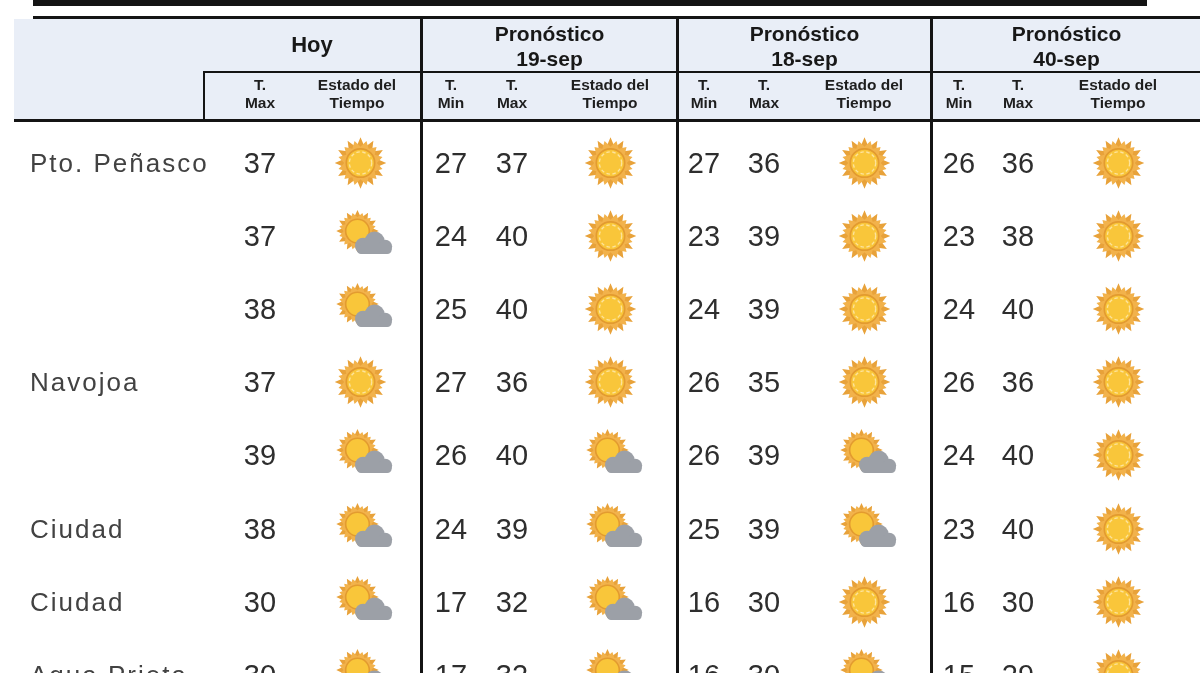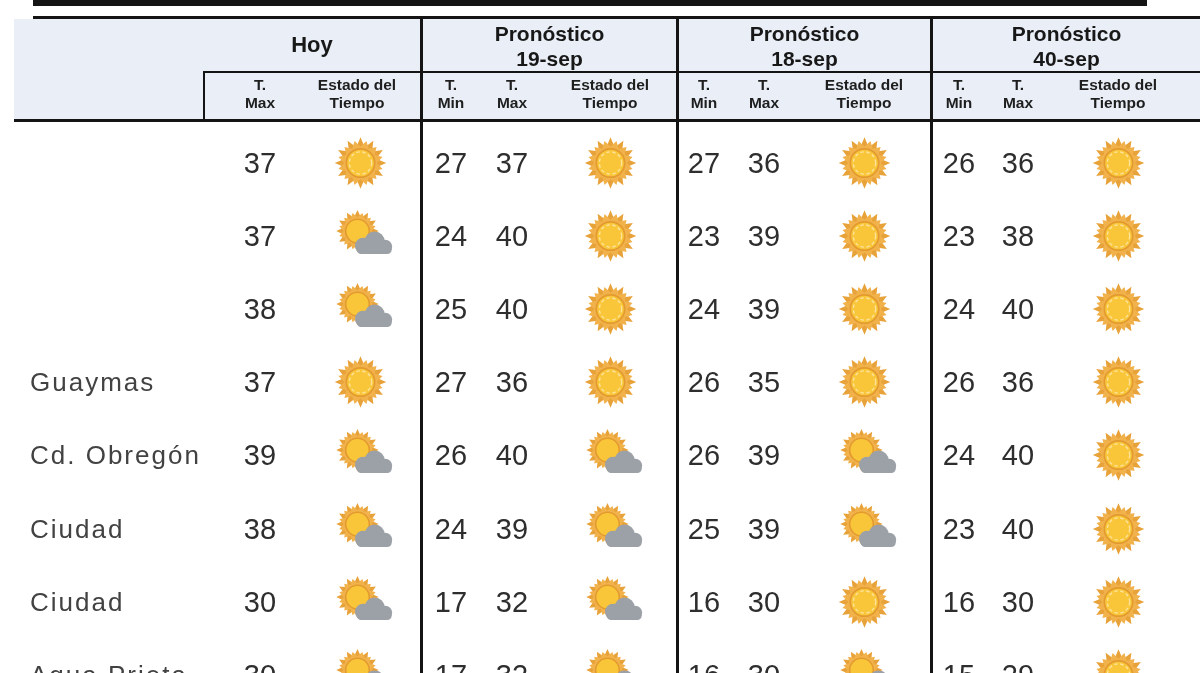--- a/index.html
+++ b/index.html
@@ -93,20 +93,21 @@
     <span>T.</span>
       <span>Max</span>
   </div>
   <div class="sub" style="left:1058px; width:120px;">
     <span>Estado del</span>
       <span>Tiempo</span>
   </div>
 
   <div id="rows">
       <div class="row">
+      <div class="city">Pto. Peñasco</div>
       <div class="num" style="left:229px;">37</div>
       <span class="wicon" style="left:333px;"><svg width="55" height="55" viewBox="0 0 64 64">
     <path d="M32.0 2.0 L36.9 13.6 L47.0 6.0 L45.4 18.6 L58.0 17.0 L50.4 27.1 L62.0 32.0 L50.4 36.9 L58.0 47.0 L45.4 45.4 L47.0 58.0 L36.9 50.4 L32.0 62.0 L27.1 50.4 L17.0 58.0 L18.6 45.4 L6.0 47.0 L13.6 36.9 L2.0 32.0 L13.6 27.1 L6.0 17.0 L18.6 18.6 L17.0 6.0 L27.1 13.6 Z" fill="#e8a23a"></path>
     <path d="M38.9 6.4 L41.5 15.5 L50.7 13.3 L48.5 22.5 L57.6 25.1 L51.0 32.0 L57.6 38.9 L48.5 41.5 L50.7 50.7 L41.5 48.5 L38.9 57.6 L32.0 51.0 L25.1 57.6 L22.5 48.5 L13.3 50.7 L15.5 41.5 L6.4 38.9 L13.0 32.0 L6.4 25.1 L15.5 22.5 L13.3 13.3 L22.5 15.5 L25.1 6.4 L32.0 13.0 Z" fill="#f2b24b"></path>
     <circle cx="32" cy="32" r="16.5" fill="#f9c63a" stroke="#e39b2f" stroke-width="2"></circle>
     <circle cx="32" cy="32" r="13" fill="none" stroke="#fde39c" stroke-width="1.6" stroke-dasharray="4 3"></circle>
   </svg></span>
       <div class="num" style="left:420px;">27</div>
       <div class="num" style="left:481px;">37</div>
       <span class="wicon" style="left:583px;"><svg width="55" height="55" viewBox="0 0 64 64">
@@ -202,21 +203,21 @@
       <div class="num" style="left:928px;">24</div>
       <div class="num" style="left:987px;">40</div>
       <span class="wicon" style="left:1091px;"><svg width="55" height="55" viewBox="0 0 64 64">
     <path d="M32.0 2.0 L36.9 13.6 L47.0 6.0 L45.4 18.6 L58.0 17.0 L50.4 27.1 L62.0 32.0 L50.4 36.9 L58.0 47.0 L45.4 45.4 L47.0 58.0 L36.9 50.4 L32.0 62.0 L27.1 50.4 L17.0 58.0 L18.6 45.4 L6.0 47.0 L13.6 36.9 L2.0 32.0 L13.6 27.1 L6.0 17.0 L18.6 18.6 L17.0 6.0 L27.1 13.6 Z" fill="#e8a23a"></path>
     <path d="M38.9 6.4 L41.5 15.5 L50.7 13.3 L48.5 22.5 L57.6 25.1 L51.0 32.0 L57.6 38.9 L48.5 41.5 L50.7 50.7 L41.5 48.5 L38.9 57.6 L32.0 51.0 L25.1 57.6 L22.5 48.5 L13.3 50.7 L15.5 41.5 L6.4 38.9 L13.0 32.0 L6.4 25.1 L15.5 22.5 L13.3 13.3 L22.5 15.5 L25.1 6.4 L32.0 13.0 Z" fill="#f2b24b"></path>
     <circle cx="32" cy="32" r="16.5" fill="#f9c63a" stroke="#e39b2f" stroke-width="2"></circle>
     <circle cx="32" cy="32" r="13" fill="none" stroke="#fde39c" stroke-width="1.6" stroke-dasharray="4 3"></circle>
   </svg></span>
     </div>
       <div class="row">
-      <div class="city">Guaymas</div>
+      <div class="city">Navojoa</div>
       <div class="num" style="left:229px;">37</div>
       <span class="wicon" style="left:333px;"><svg width="55" height="55" viewBox="0 0 64 64">
     <path d="M32.0 2.0 L36.9 13.6 L47.0 6.0 L45.4 18.6 L58.0 17.0 L50.4 27.1 L62.0 32.0 L50.4 36.9 L58.0 47.0 L45.4 45.4 L47.0 58.0 L36.9 50.4 L32.0 62.0 L27.1 50.4 L17.0 58.0 L18.6 45.4 L6.0 47.0 L13.6 36.9 L2.0 32.0 L13.6 27.1 L6.0 17.0 L18.6 18.6 L17.0 6.0 L27.1 13.6 Z" fill="#e8a23a"></path>
     <path d="M38.9 6.4 L41.5 15.5 L50.7 13.3 L48.5 22.5 L57.6 25.1 L51.0 32.0 L57.6 38.9 L48.5 41.5 L50.7 50.7 L41.5 48.5 L38.9 57.6 L32.0 51.0 L25.1 57.6 L22.5 48.5 L13.3 50.7 L15.5 41.5 L6.4 38.9 L13.0 32.0 L6.4 25.1 L15.5 22.5 L13.3 13.3 L22.5 15.5 L25.1 6.4 L32.0 13.0 Z" fill="#f2b24b"></path>
     <circle cx="32" cy="32" r="16.5" fill="#f9c63a" stroke="#e39b2f" stroke-width="2"></circle>
     <circle cx="32" cy="32" r="13" fill="none" stroke="#fde39c" stroke-width="1.6" stroke-dasharray="4 3"></circle>
   </svg></span>
       <div class="num" style="left:420px;">27</div>
       <div class="num" style="left:481px;">36</div>
       <span class="wicon" style="left:583px;"><svg width="55" height="55" viewBox="0 0 64 64">
@@ -236,21 +237,20 @@
       <div class="num" style="left:928px;">26</div>
       <div class="num" style="left:987px;">36</div>
       <span class="wicon" style="left:1091px;"><svg width="55" height="55" viewBox="0 0 64 64">
     <path d="M32.0 2.0 L36.9 13.6 L47.0 6.0 L45.4 18.6 L58.0 17.0 L50.4 27.1 L62.0 32.0 L50.4 36.9 L58.0 47.0 L45.4 45.4 L47.0 58.0 L36.9 50.4 L32.0 62.0 L27.1 50.4 L17.0 58.0 L18.6 45.4 L6.0 47.0 L13.6 36.9 L2.0 32.0 L13.6 27.1 L6.0 17.0 L18.6 18.6 L17.0 6.0 L27.1 13.6 Z" fill="#e8a23a"></path>
     <path d="M38.9 6.4 L41.5 15.5 L50.7 13.3 L48.5 22.5 L57.6 25.1 L51.0 32.0 L57.6 38.9 L48.5 41.5 L50.7 50.7 L41.5 48.5 L38.9 57.6 L32.0 51.0 L25.1 57.6 L22.5 48.5 L13.3 50.7 L15.5 41.5 L6.4 38.9 L13.0 32.0 L6.4 25.1 L15.5 22.5 L13.3 13.3 L22.5 15.5 L25.1 6.4 L32.0 13.0 Z" fill="#f2b24b"></path>
     <circle cx="32" cy="32" r="16.5" fill="#f9c63a" stroke="#e39b2f" stroke-width="2"></circle>
     <circle cx="32" cy="32" r="13" fill="none" stroke="#fde39c" stroke-width="1.6" stroke-dasharray="4 3"></circle>
   </svg></span>
     </div>
       <div class="row">
-      <div class="city">Cd. Obregón</div>
       <div class="num" style="left:229px;">39</div>
       <span class="wicon" style="left:333px;"><svg width="62" height="54" viewBox="0 0 76 66">
     <path d="M30.0 1.0 L34.4 10.6 L43.0 4.5 L42.0 15.0 L52.5 14.0 L46.4 22.6 L56.0 27.0 L46.4 31.4 L52.5 40.0 L42.0 39.0 L43.0 49.5 L34.4 43.4 L30.0 53.0 L25.6 43.4 L17.0 49.5 L18.0 39.0 L7.5 40.0 L13.6 31.4 L4.0 27.0 L13.6 22.6 L7.5 14.0 L18.0 15.0 L17.0 4.5 L25.6 10.6 Z" fill="#e8a23a"></path>
     <path d="M36.0 4.8 L38.5 12.3 L46.3 10.7 L44.7 18.5 L52.2 21.0 L47.0 27.0 L52.2 33.0 L44.7 35.5 L46.3 43.3 L38.5 41.7 L36.0 49.2 L30.0 44.0 L24.0 49.2 L21.5 41.7 L13.7 43.3 L15.3 35.5 L7.8 33.0 L13.0 27.0 L7.8 21.0 L15.3 18.5 L13.7 10.7 L21.5 12.3 L24.0 4.8 L30.0 10.0 Z" fill="#f2b24b"></path>
     <circle cx="30" cy="27" r="14.5" fill="#f9c63a" stroke="#e39b2f" stroke-width="2"></circle>
     <g fill="#9ca0a7">
       <circle cx="37" cy="45" r="10"></circle>
       <circle cx="51" cy="40" r="12.5"></circle>
       <circle cx="64" cy="46" r="8.5"></circle>
       <rect x="29" y="44" width="43" height="11" rx="5.5"></rect>

